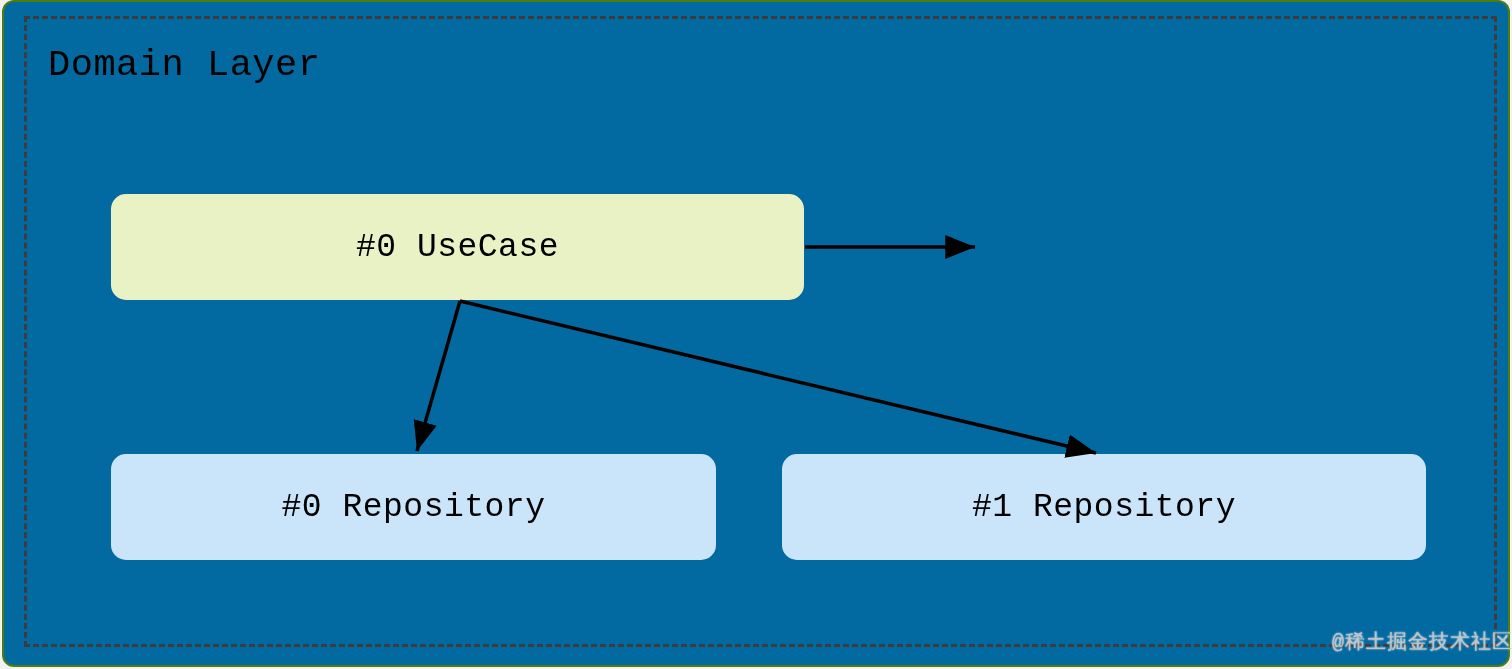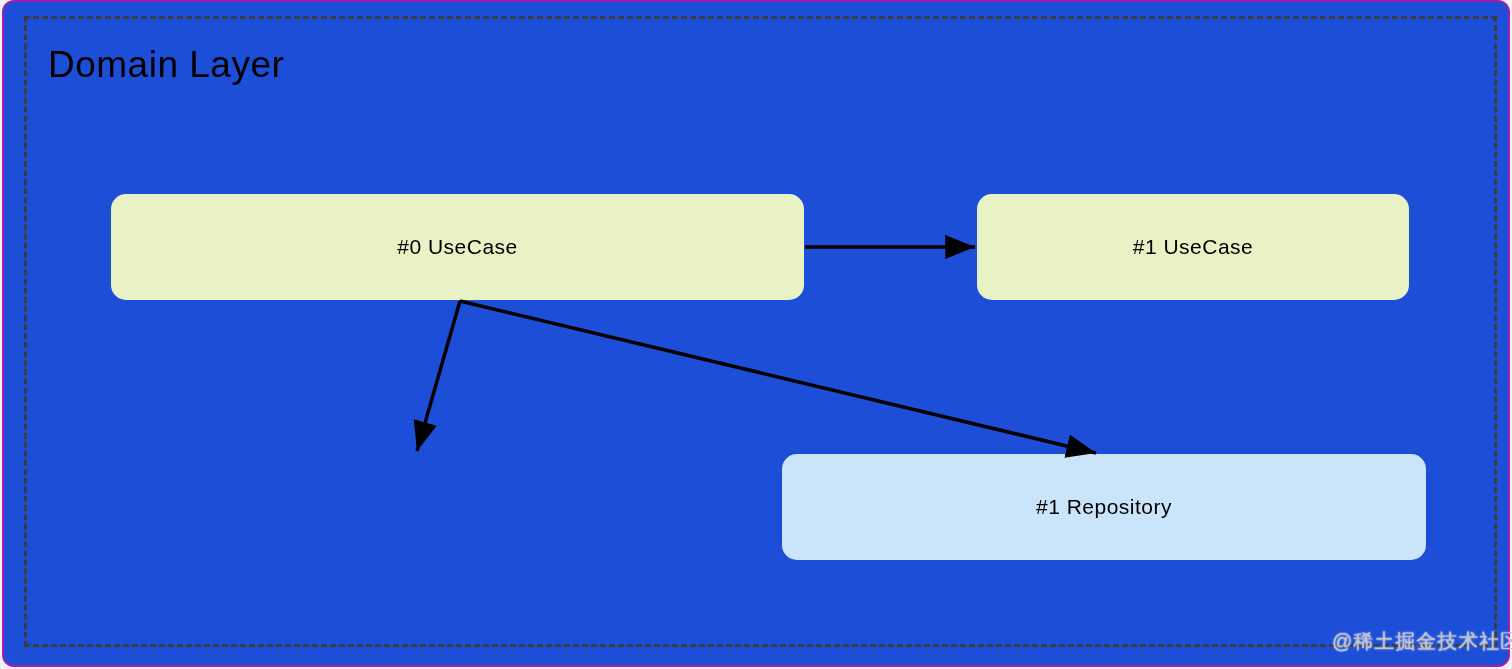--- a/index.html
+++ b/index.html
@@ -6,23 +6,24 @@
   html, body {
     width: 1512px; height: 669px;
     background: #f2f2f2;
     font-family: "Liberation Sans", "DejaVu Sans", sans-serif;
     overflow: hidden;
   }
   .card {
     position: absolute;
     left: 2px; top: 0px;
     width: 1508px; height: 667px;
-    background: #1d4ed8;
-    border: 2px solid #a21caf;
+    background: #0369a1;
+    border: 2px solid #4d7c0f;
     border-radius: 12px;
+    font-family: Liberation Mono, monospace;
   }
   .frame {
     position: absolute;
     left: 20px; top: 14px;
     width: 1473px; height: 631px;
     border: 3px dashed #3c3c3c;
   }
   .title {
     position: absolute;
     left: 44px; top: 42px;
@@ -34,21 +35,21 @@
   }
   .node {
     position: absolute;
     height: 106px;
     border-radius: 15px;
     display: flex;
     align-items: center;
     justify-content: center;
   }
   .node .label {
-    font-size: 21px;
+    font-size: 33px;
     font-weight: 500;
     letter-spacing: 0.5px;
     color: #000000;
     white-space: nowrap;
   }
   #node-usecase-0   { left: 107px; top: 192px; width: 693px; }
   #node-usecase-1   { left: 973px; top: 192px; width: 432px; }
   #node-repository-0{ left: 107px; top: 452px; width: 605px; }
   #node-repository-1{ left: 778px; top: 452px; width: 644px; }
   .arrows {
@@ -72,24 +73,24 @@
 <div class="card">
 
   <div class="frame"></div>
 
   <div class="title">Domain Layer</div>
 
   <div class="node" id="node-usecase-0" style="background-color: rgb(233, 242, 196);">
     <span class="label">#0 UseCase</span>
   </div>
 
-  <div class="node" id="node-usecase-1" style="background-color: rgb(233, 242, 196);">
-    <span class="label">#1 UseCase</span>
+
+  <div class="node" id="node-repository-0" style="background-color: rgb(202, 229, 249);">
+    <span class="label">#0 Repository</span>
   </div>
-
 
   <div class="node" id="node-repository-1" style="background-color: rgb(202, 229, 249);">
     <span class="label">#1 Repository</span>
   </div>
 
   <svg class="arrows" width="1512" height="669" viewBox="0 0 1512 669" xmlns="http://www.w3.org/2000/svg">
     <defs>
       <marker id="arrowhead" viewBox="0 0 10 8" refX="10" refY="4" markerWidth="8.5" markerHeight="7" orient="auto">
         <path d="M0,0 L10,4 L0,8 Z" fill="#000000"></path>
       </marker>

